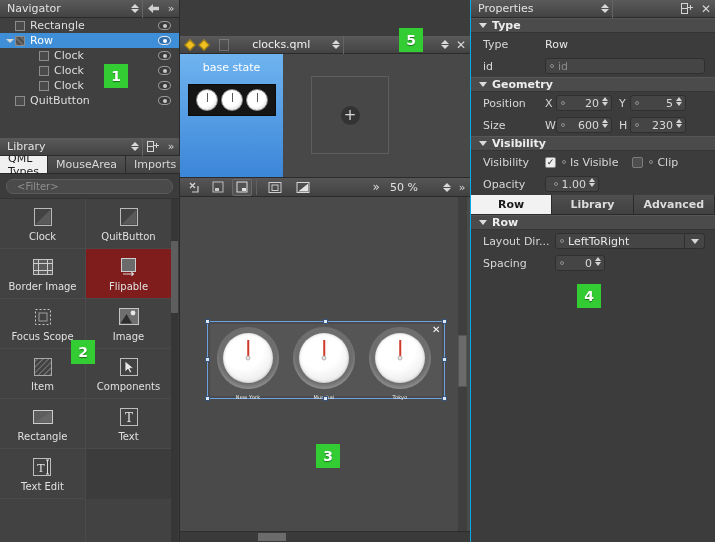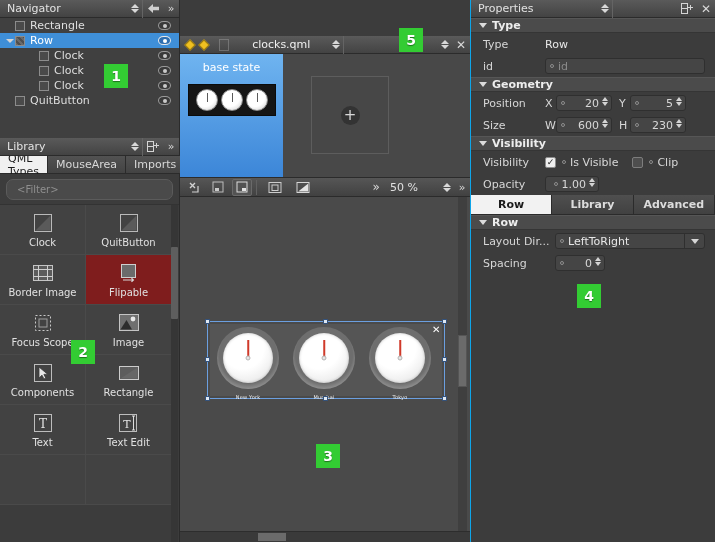--- a/index.html
+++ b/index.html
@@ -48,21 +48,21 @@
   .nav-row.sel .eye{ border-color:#e9e9e9; background:#2f6fb0; }
   .nav-row.sel .eye b{ background:#fff; }
 
   
   .lib{ flex:1; display:flex; flex-direction:column; min-height:0; background:#3c3c3c; }
   .tabs{ height:18px; display:flex; background:#3a3a3a; border-bottom:1px solid #2b2b2b; }
   .tab{ padding:0 8px; display:flex; align-items:center; font-size:11px; color:#d8d8d8;
         background:linear-gradient(#525252,#434343); border-right:1px solid #2b2b2b; }
   .tab.active{ background:#f0f0f0; color:#1c1c1c; }
   .filter-wrap{ padding:5px 6px 4px 6px; background:#3c3c3c; }
-  .filter{ height:21px; border-radius:7px; background:#4a4a4a; border:1px solid #5b5b5b;
+  .filter{ height:15px; border-radius:7px; background:#4a4a4a; border:1px solid #5b5b5b;
            color:#8f8f8f; font-size:10px; display:flex; align-items:center; padding-left:10px; }
   .lib-scroll{ flex:1; overflow:hidden; position:relative; border-top:1px solid #333; }
   .grp-hdr{ height:15px; background:#4c4c4c; display:flex; align-items:center;
             font-weight:bold; font-size:11px; color:#e6e6e6; border-bottom:1px solid #343434; }
   .grp-hdr i{ width:0;height:0;border-left:4px solid transparent;border-right:4px solid transparent;
               border-top:5px solid #dcdcdc; margin:0 5px 0 6px; }
   .grid{ display:flex; flex-wrap:wrap; }
   .cell{ width:86px; height:50px; border-right:1px solid #4a4a4a; border-bottom:1px solid #4a4a4a;
          display:flex; flex-direction:column; align-items:center; justify-content:center; gap:3px;
          background:#424242; }
@@ -346,20 +346,34 @@
                     <rect x="0.5" y="0.5" width="19" height="16" fill="#6f6f6f" stroke="#c4c4c4"></rect>
                     <circle cx="14" cy="5" r="2.4" fill="#e8e8e8"></circle>
                     <path d="M1.5 15.5 L7.5 6 L13 15.5 Z" fill="#2d2d2d"></path>
                   </svg>
                 </span>
                 <span class="nm">Image</span>
               </div>
               <div class="cell">
                 <span class="ic">
                   <svg width="20" height="20">
+                    <rect x="1.5" y="1.5" width="17" height="17" fill="none" stroke="#a9a9a9"></rect>
+                    <defs>
+                      <pattern id="hh" width="4" height="4" patternUnits="userSpaceOnUse" patternTransform="rotate(45)">
+                        <line x1="0" y1="0" x2="0" y2="4" stroke="#8e8e8e" stroke-width="1.4"></line>
+                      </pattern>
+                    </defs>
+                    <rect x="2" y="2" width="16" height="16" fill="url(#hh)"></rect>
+                  </svg>
+                </span>
+                <span class="nm">Item</span>
+              </div>
+              <div class="cell">
+                <span class="ic">
+                  <svg width="20" height="20">
                     <rect x="1.5" y="1.5" width="17" height="17" fill="none" stroke="#bdbdbd"></rect>
                     <path d="M6 4 L6 15 L9 12.2 L11 16 L12.8 15 L10.9 11.4 L14.6 11.2 Z" fill="#e8e8e8" stroke="#3a3a3a" stroke-width="0.8"></path>
                   </svg>
                 </span>
                 <span class="nm">Components</span>
               </div>
               <div class="cell">
                 <span class="ic">
                   <svg width="20" height="14">
                     <rect x="0.5" y="0.5" width="19" height="13" fill="#5d5d5d" stroke="#cccccc"></rect>

